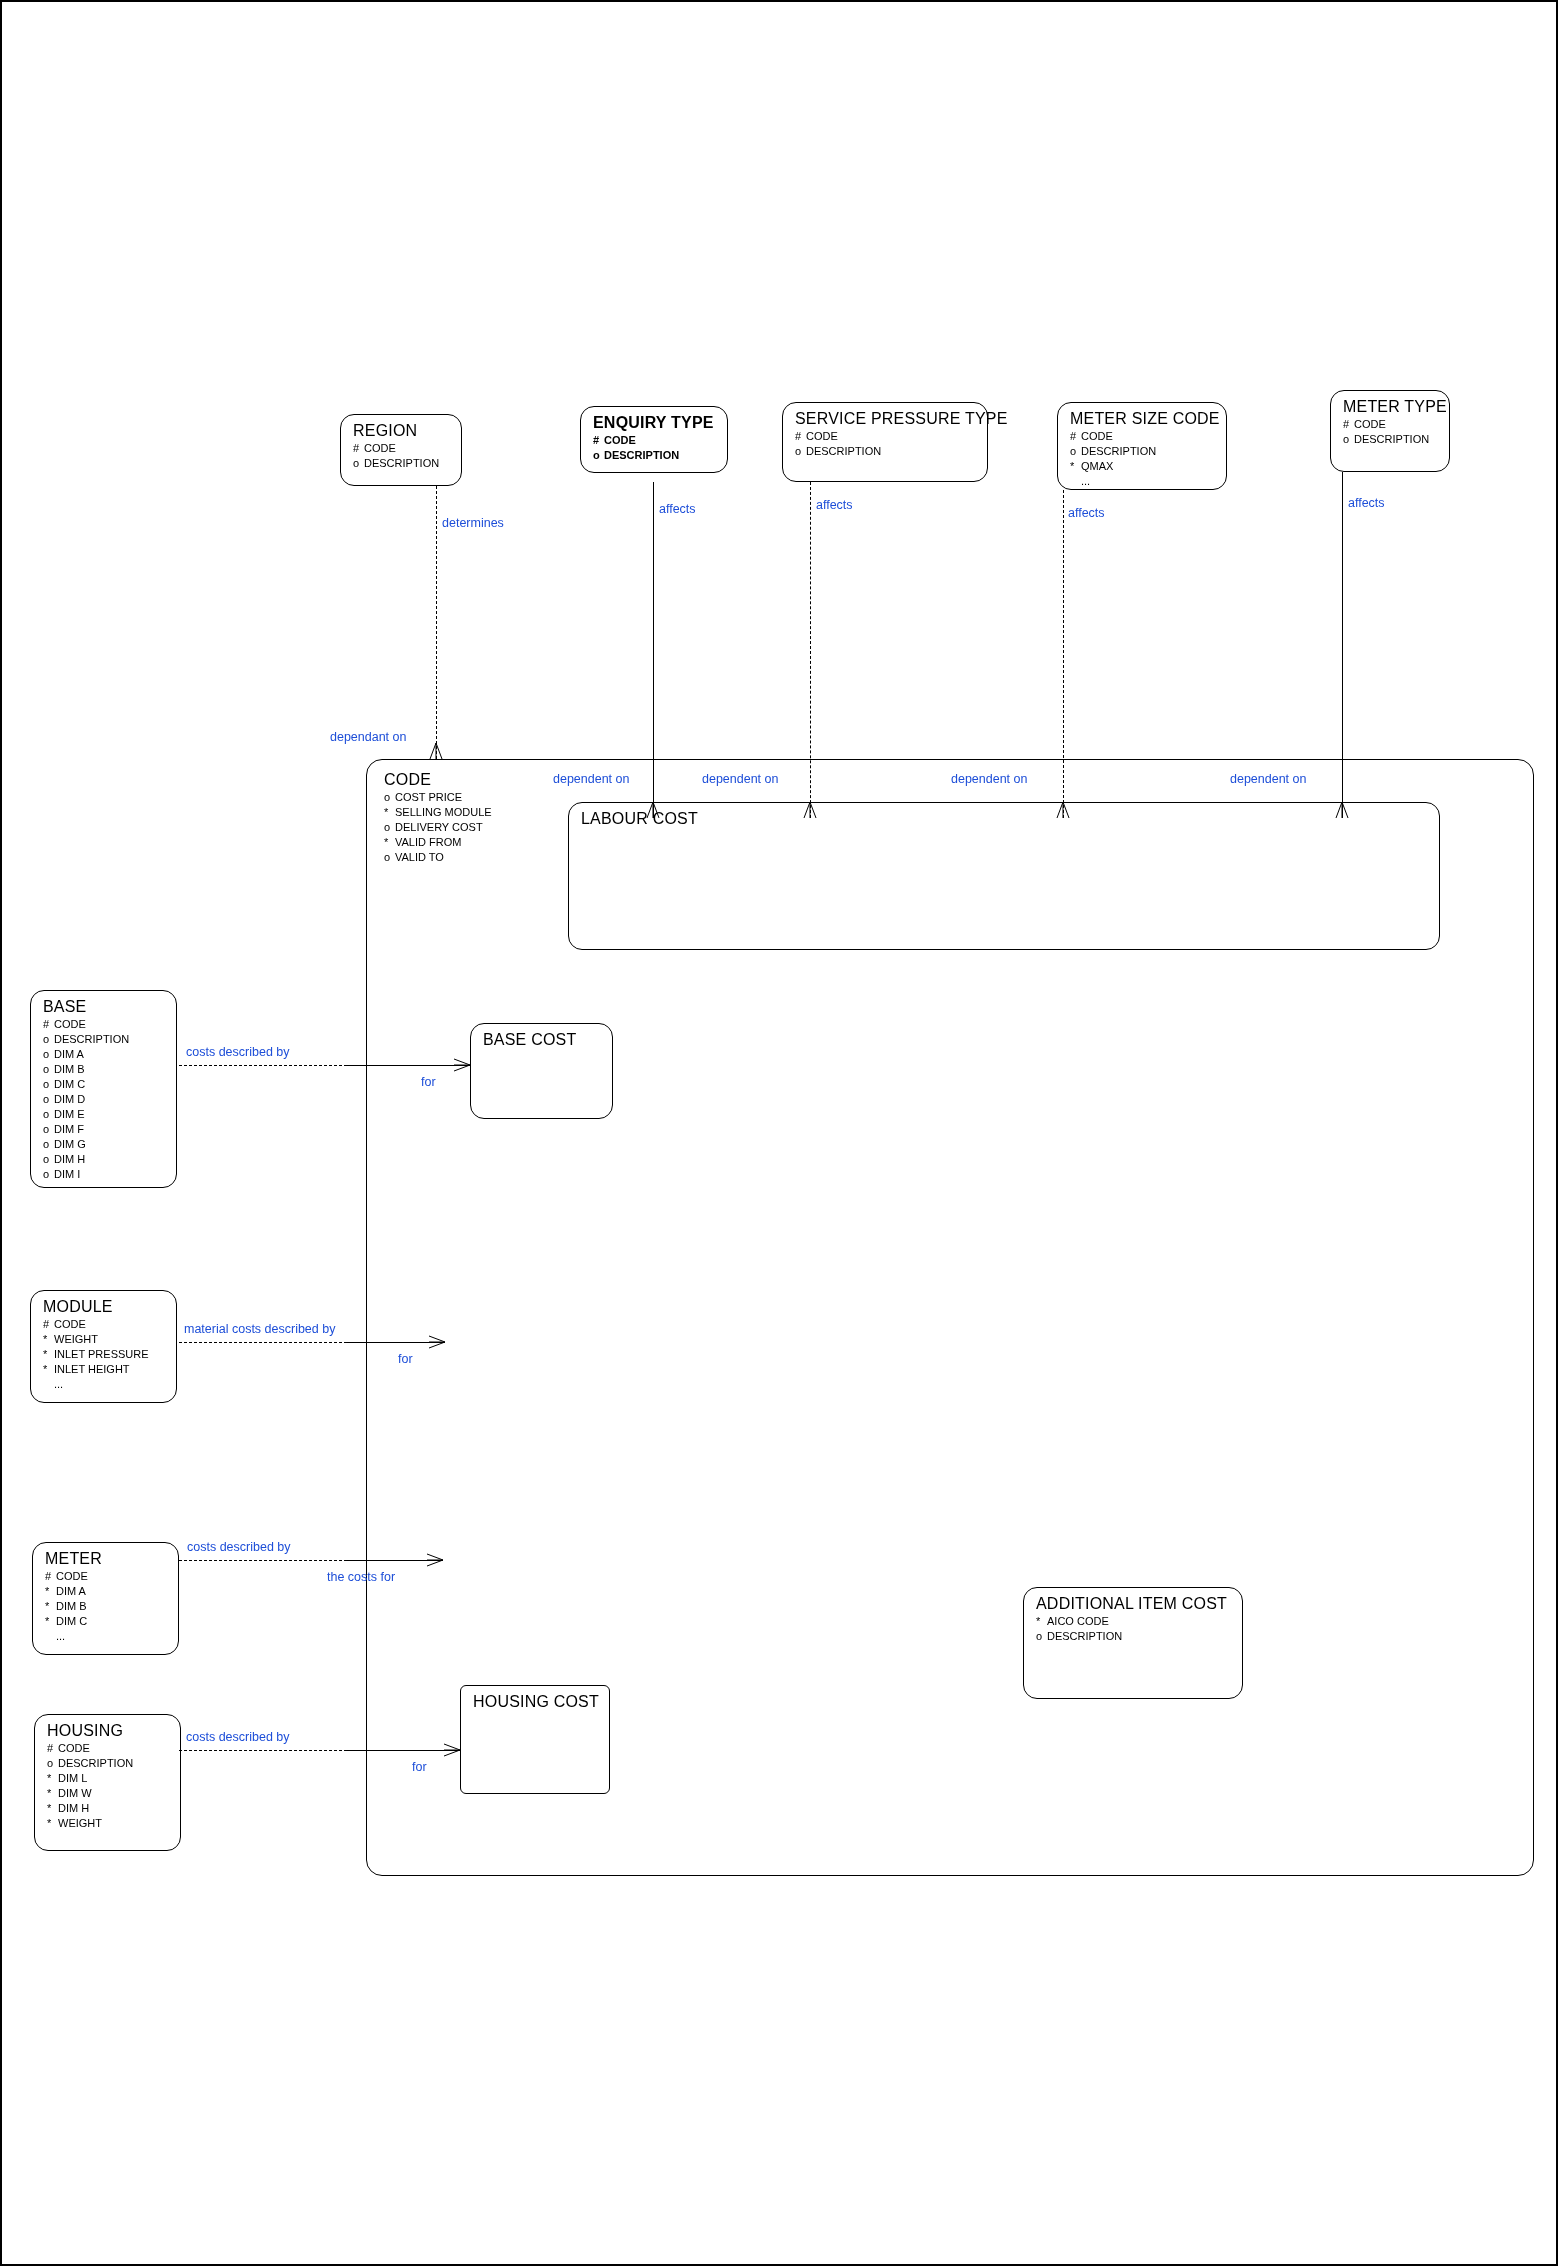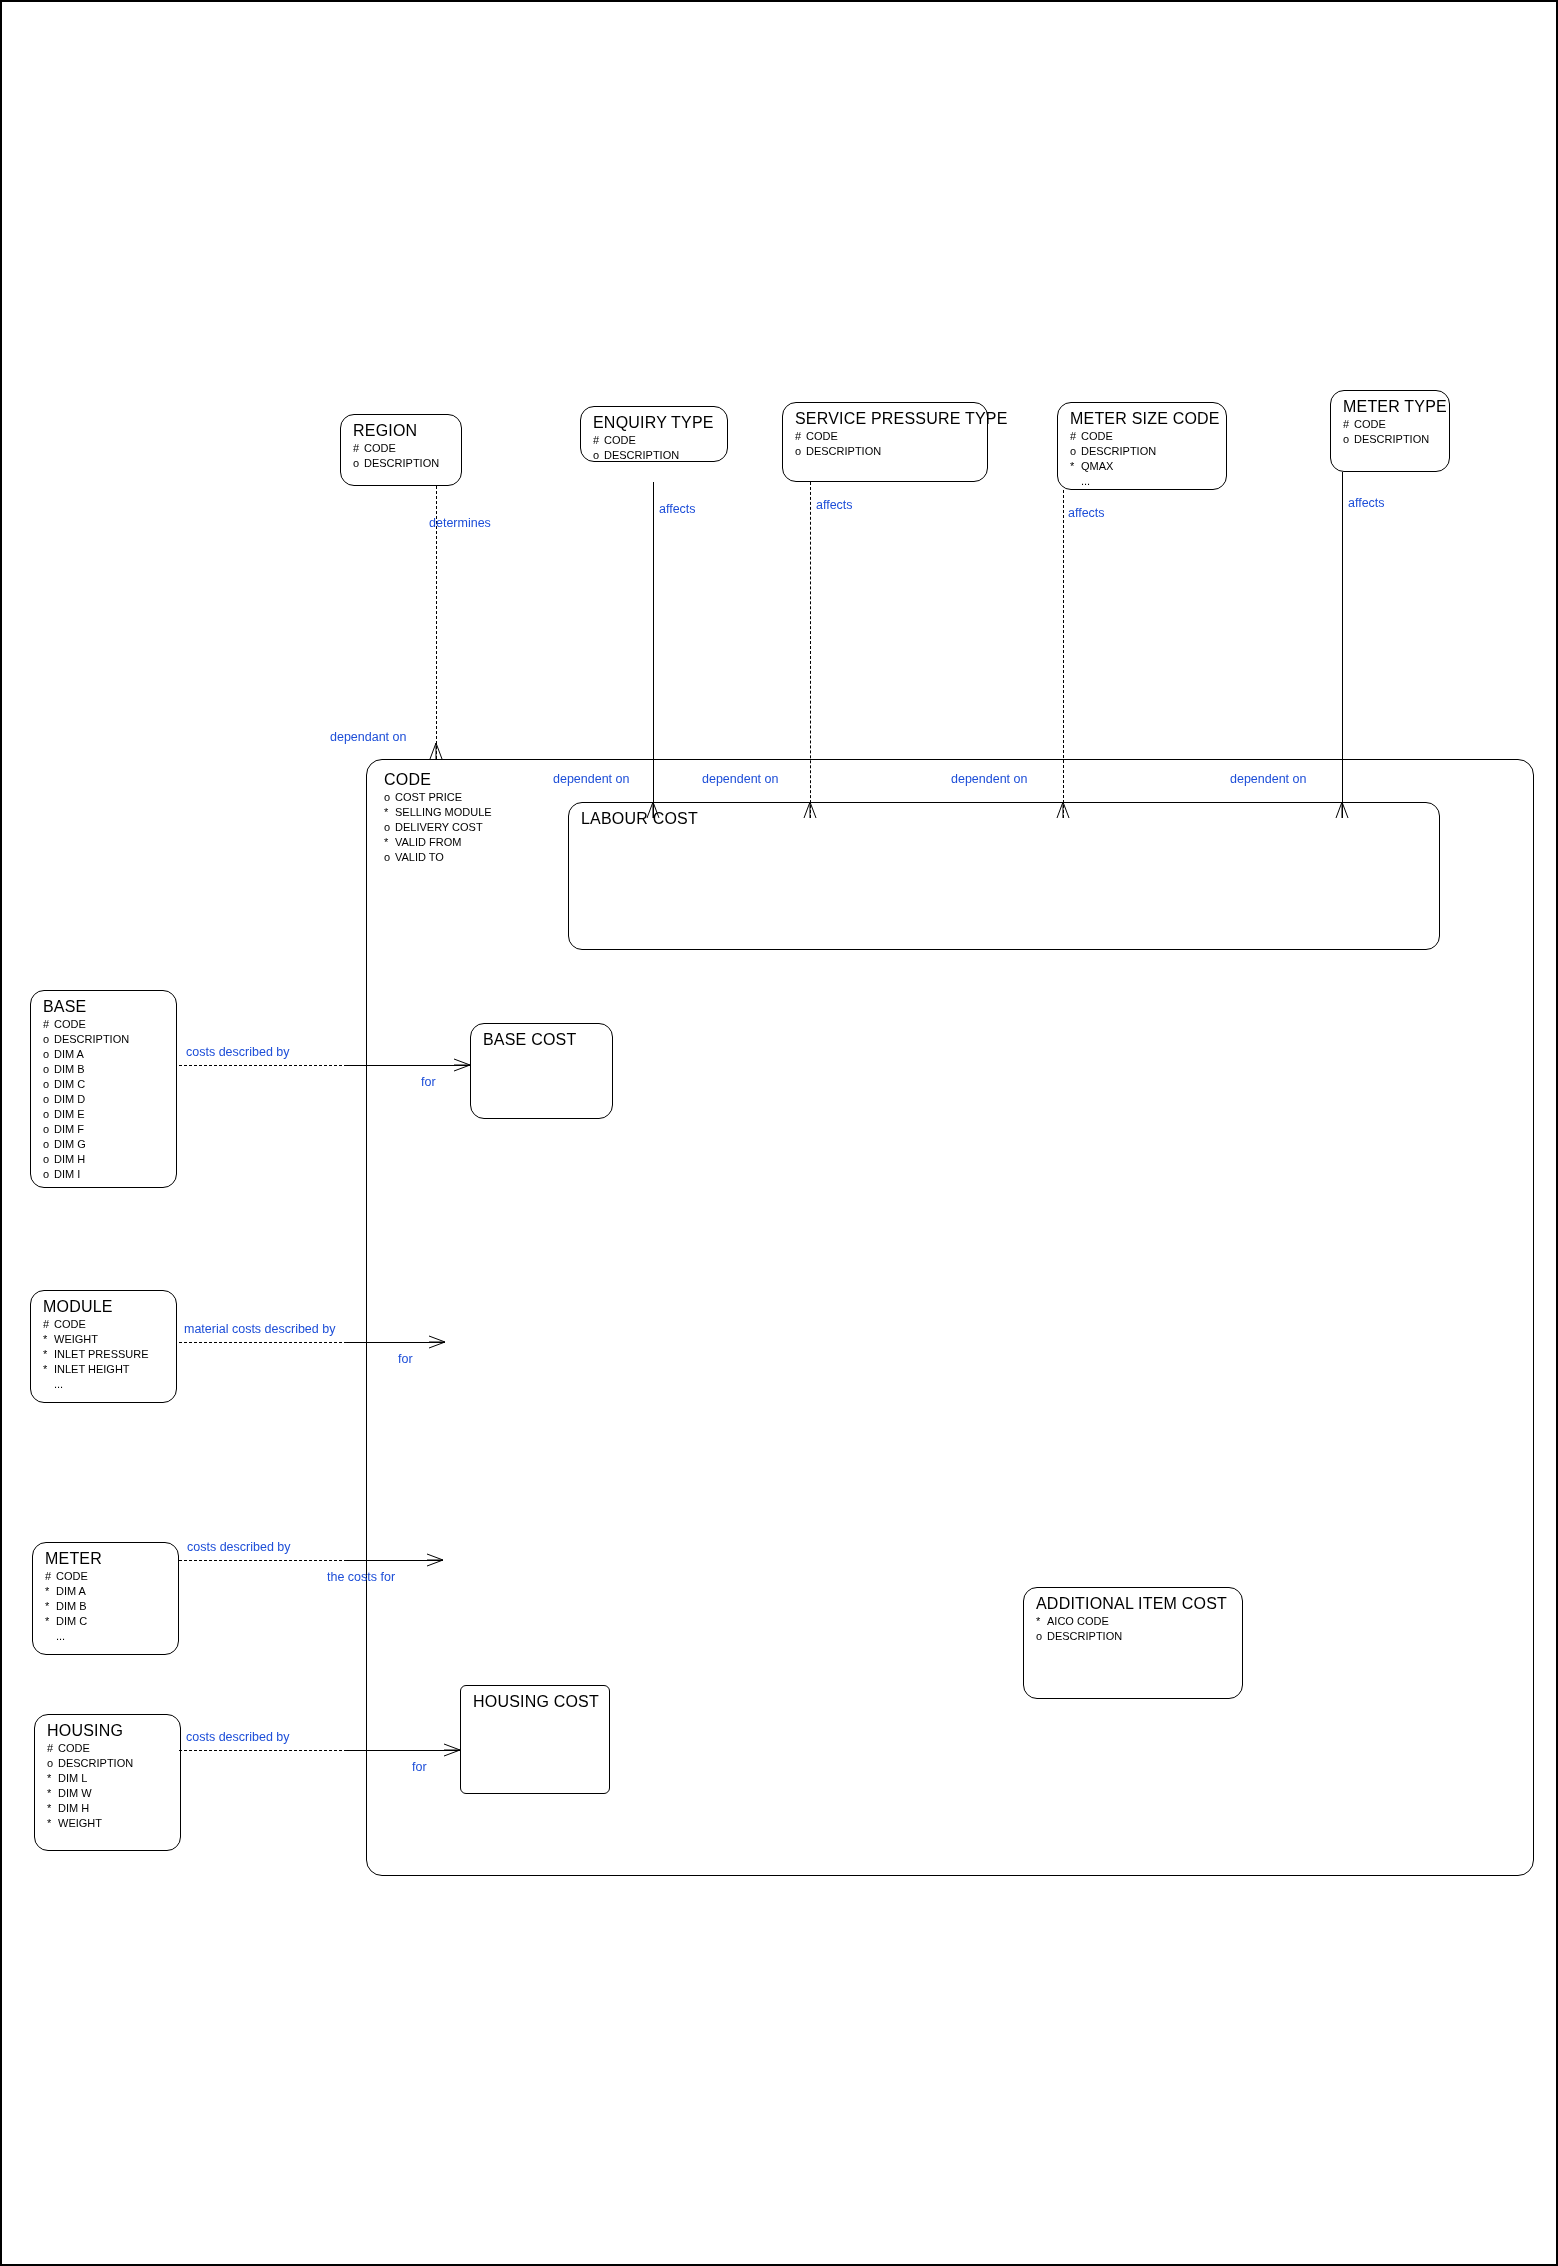--- a/index.html
+++ b/index.html
@@ -87,21 +87,21 @@
 <div id="page">
 
   <div class="entity" style="left:338px; top:412px; width:122px; height:72px;">
     <div class="ename">REGION</div>
     <div class="attrs">
       <div class="attr"><span class="mk">#</span><span>CODE</span></div>
       <div class="attr"><span class="mk">o</span><span>DESCRIPTION</span></div>
     </div>
   </div>
 
-  <div class="entity" style="left:578px; top:404px; width:148px; height:56px;">
+  <div class="entity" style="left:578px; top:404px; width:148px; height:67px;font-weight:bold;">
     <div class="ename">ENQUIRY TYPE</div>
     <div class="attrs">
       <div class="attr"><span class="mk">#</span><span>CODE</span></div>
       <div class="attr"><span class="mk">o</span><span>DESCRIPTION</span></div>
     </div>
   </div>
 
   <div class="entity" style="left:780px; top:400px; width:206px; height:80px;">
     <div class="ename">SERVICE PRESSURE TYPE</div>
     <div class="attrs">
@@ -122,21 +122,21 @@
 
   <div class="entity" style="left:1328px; top:388px; width:120px; height:82px;">
     <div class="ename">METER TYPE</div>
     <div class="attrs">
       <div class="attr"><span class="mk">#</span><span>CODE</span></div>
       <div class="attr"><span class="mk">o</span><span>DESCRIPTION</span></div>
     </div>
   </div>
 
   <div class="vline dashed" style="left:434px; top:484px; height:273px;"></div>
-  <div class="label" style="left:427px; top:514px;text-align:center;">determines</div>
+  <div class="label" style="left:440px; top:514px;text-align:center;">determines</div>
   <div class="label" style="left:328px; top:728px;">dependant on</div>
 
   <div class="crow" style="left:434px; top:757px;">
     <svg class="crow-svg" width="20" height="16" viewBox="0 0 20 16" style="position:absolute; left:-10px; top:-16px;">
       <path d="M10 0 L4 16 M10 0 L10 16 M10 0 L16 16" stroke="#000" stroke-width="1" fill="none"></path>
     </svg>
   </div>
 
   <div class="vline" style="left:651px; top:480px; height:336px;"></div>
   <div class="label" style="left:657px; top:500px;">affects</div>

